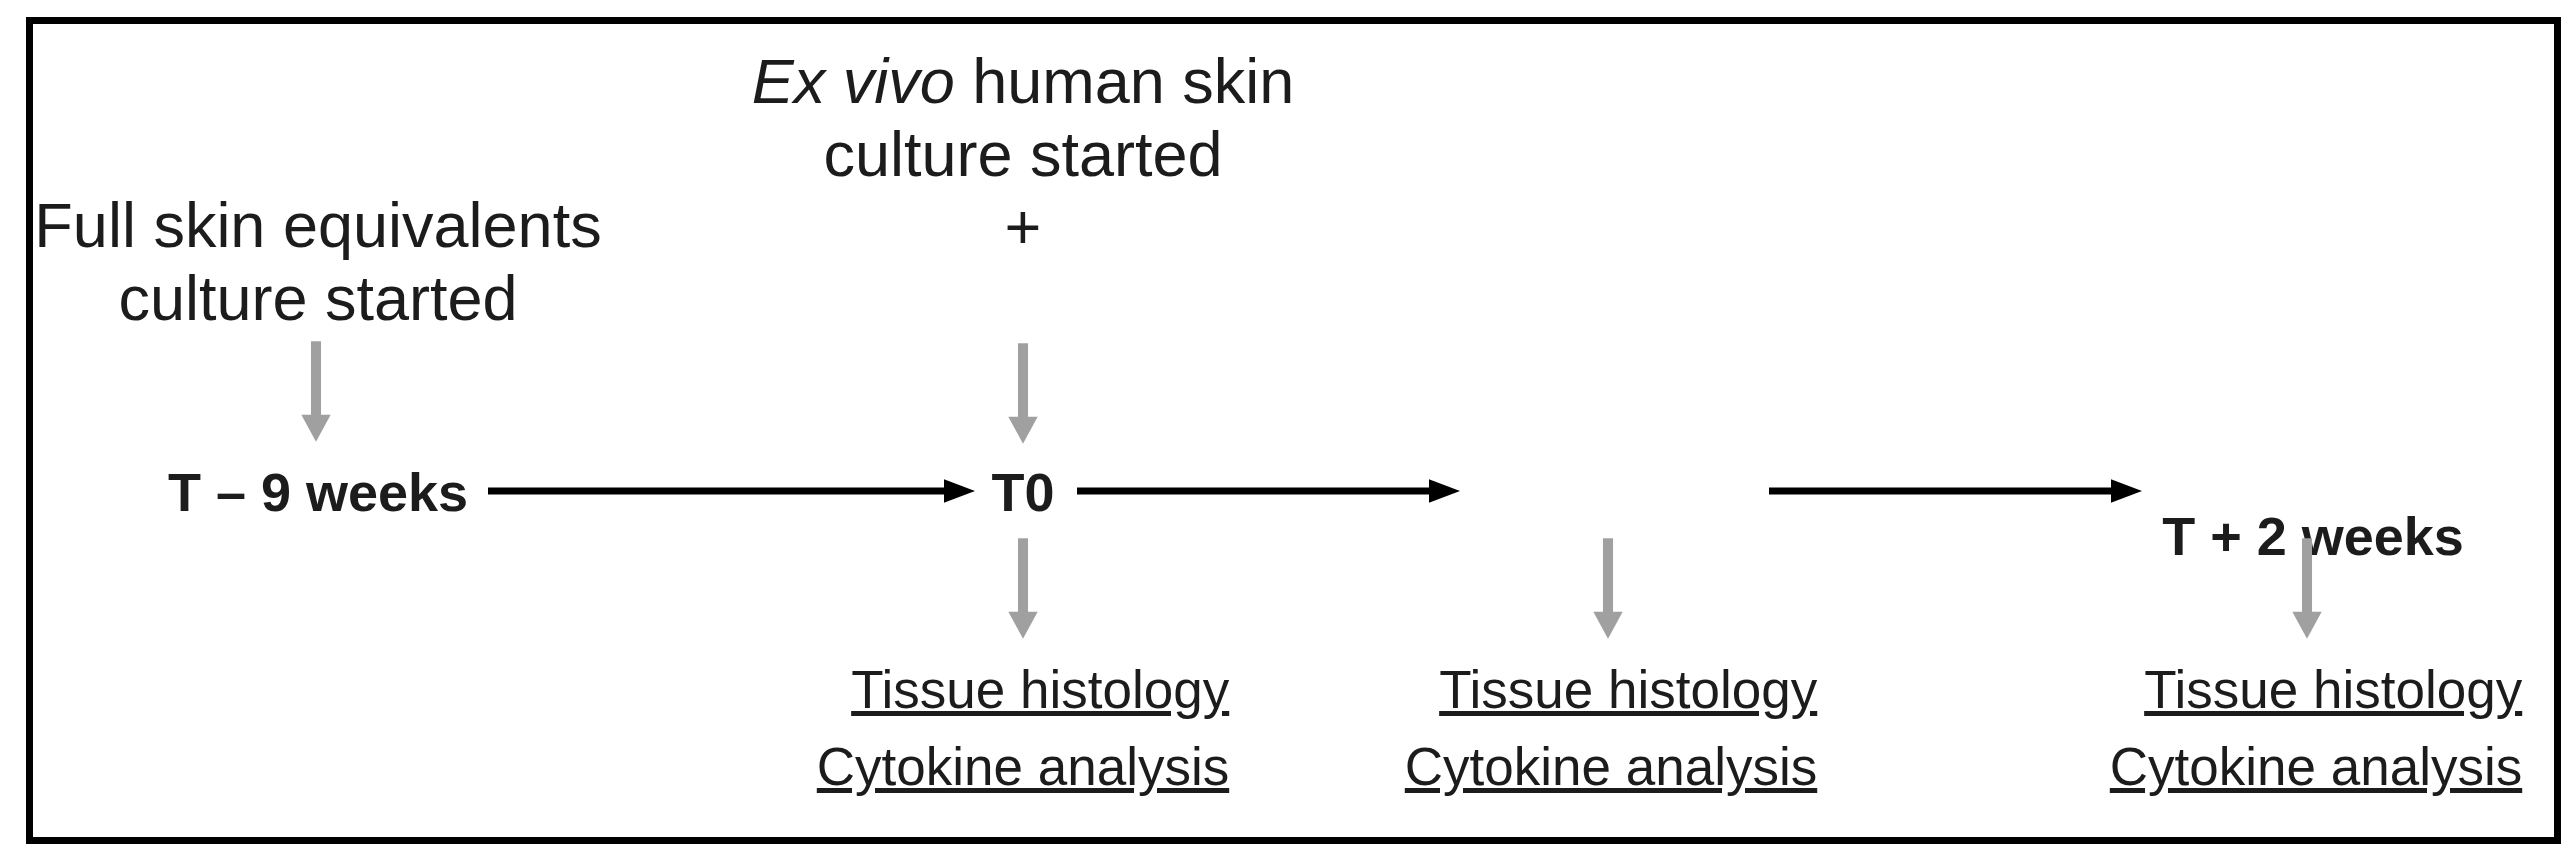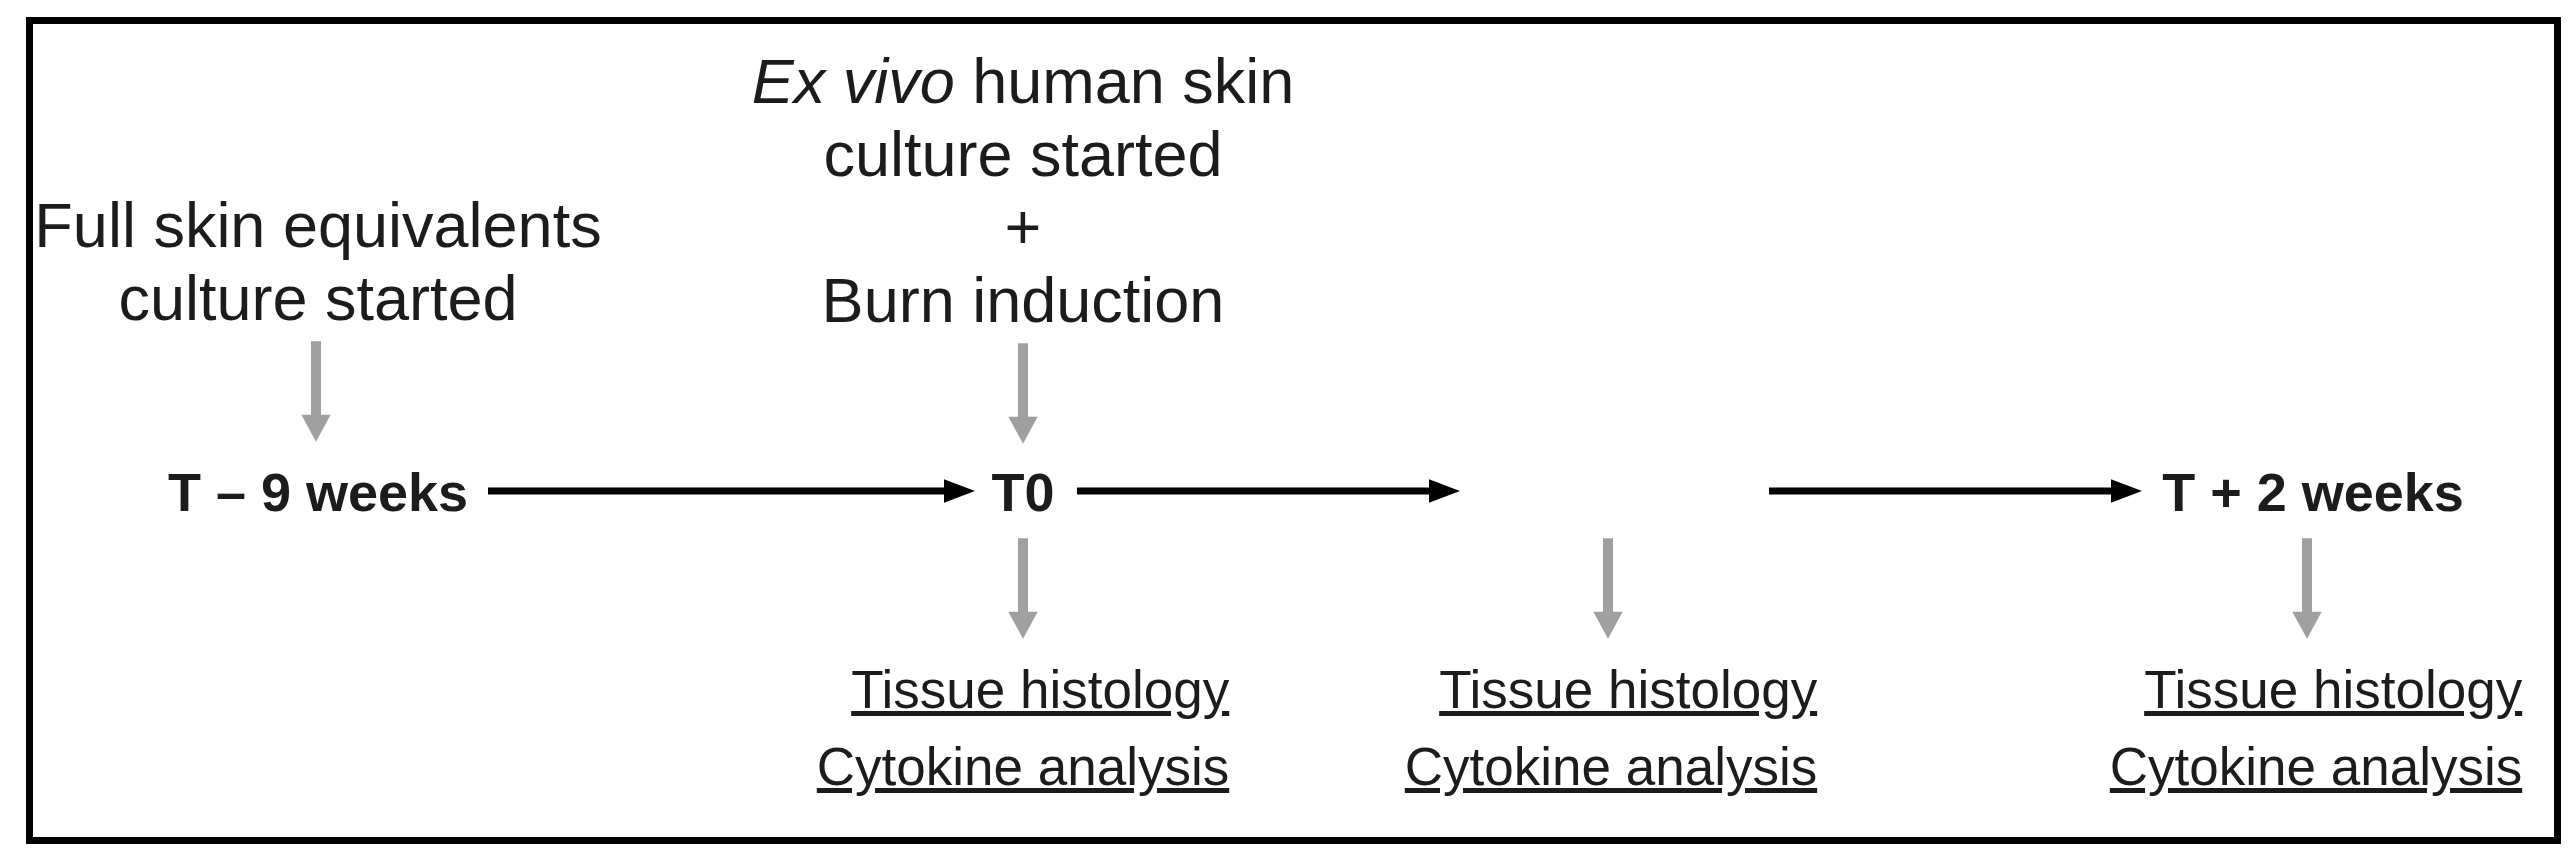--- a/index.html
+++ b/index.html
@@ -60,21 +60,20 @@
 
   <svg class="hArrow" style="left:488px;width:487px;" viewBox="0 0 628 36">
     <line x1="0" y1="18" x2="592" y2="18" stroke="currentColor" stroke-width="9"></line>
     <polygon points="588,3 628,18 588,33" fill="currentColor"></polygon>
   </svg>
 
   <div class="note" style="left:1023px;top:45px;">
     <div><span class="em">Ex vivo</span> <span>human skin</span></div>
     <div>culture started</div>
     <div>+</div>
-    <div>Burn induction</div>
   </div>
 
   <svg class="vArrow" style="left:1023px;top:343px;" viewBox="0 0 44 130">
     <rect x="15.5" y="0" width="13" height="98" fill="currentColor"></rect>
     <polygon points="3,95 41,95 22,130" fill="currentColor"></polygon>
   </svg>
 
   <div class="timepoint" style="left:1023px;">T0</div>
 
   <svg class="vArrow" style="left:1023px;top:538px;" viewBox="0 0 44 130">
@@ -101,21 +100,21 @@
   <div class="analysis" style="left:1611px;">
     <div>Tissue histology</div>
     <div>Cytokine analysis</div>
   </div>
 
   <svg class="hArrow" style="left:1769px;width:373px;" viewBox="0 0 481 36">
     <line x1="0" y1="18" x2="445" y2="18" stroke="currentColor" stroke-width="9"></line>
     <polygon points="441,3 481,18 441,33" fill="currentColor"></polygon>
   </svg>
 
-  <div class="timepoint" style="left:2313px;">T + 2 weeks</div>
+  <div class="timepoint" style="left:2313px;margin-top:44px;">T + 2 weeks</div>
 
   <svg class="vArrow" style="left:2307px;top:538px;" viewBox="0 0 44 130">
     <rect x="15.5" y="0" width="13" height="98" fill="currentColor"></rect>
     <polygon points="3,95 41,95 22,130" fill="currentColor"></polygon>
   </svg>
 
   <div class="analysis" style="left:2316px;">
     <div>Tissue histology</div>
     <div>Cytokine analysis</div>
   </div>

